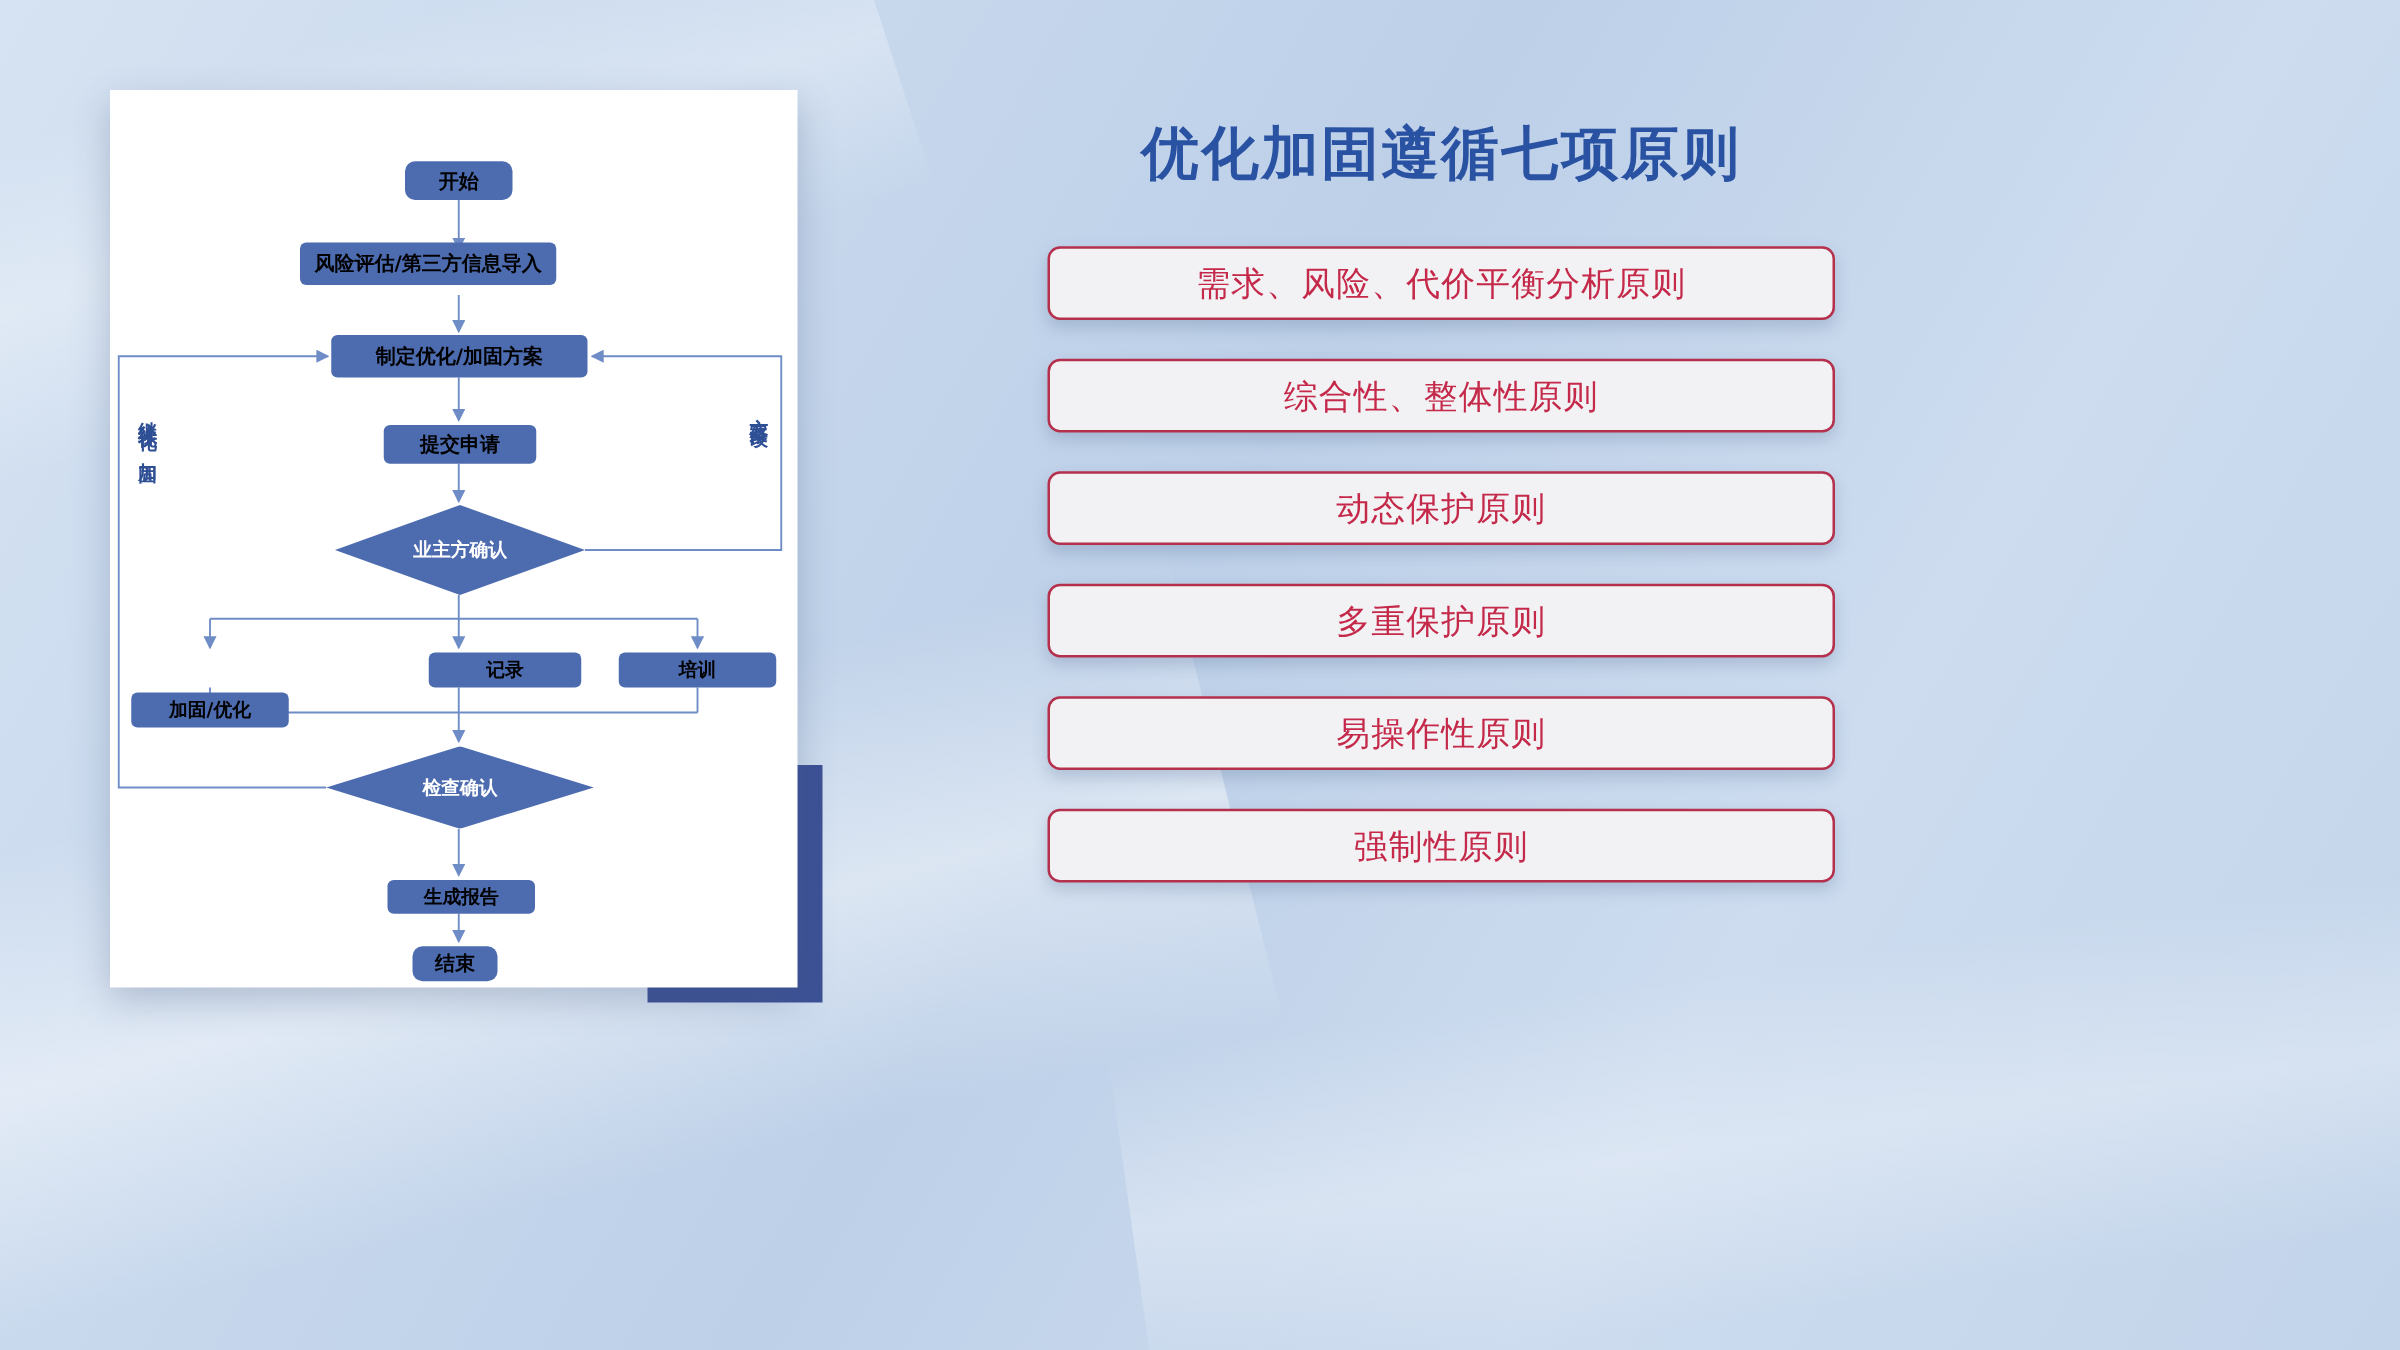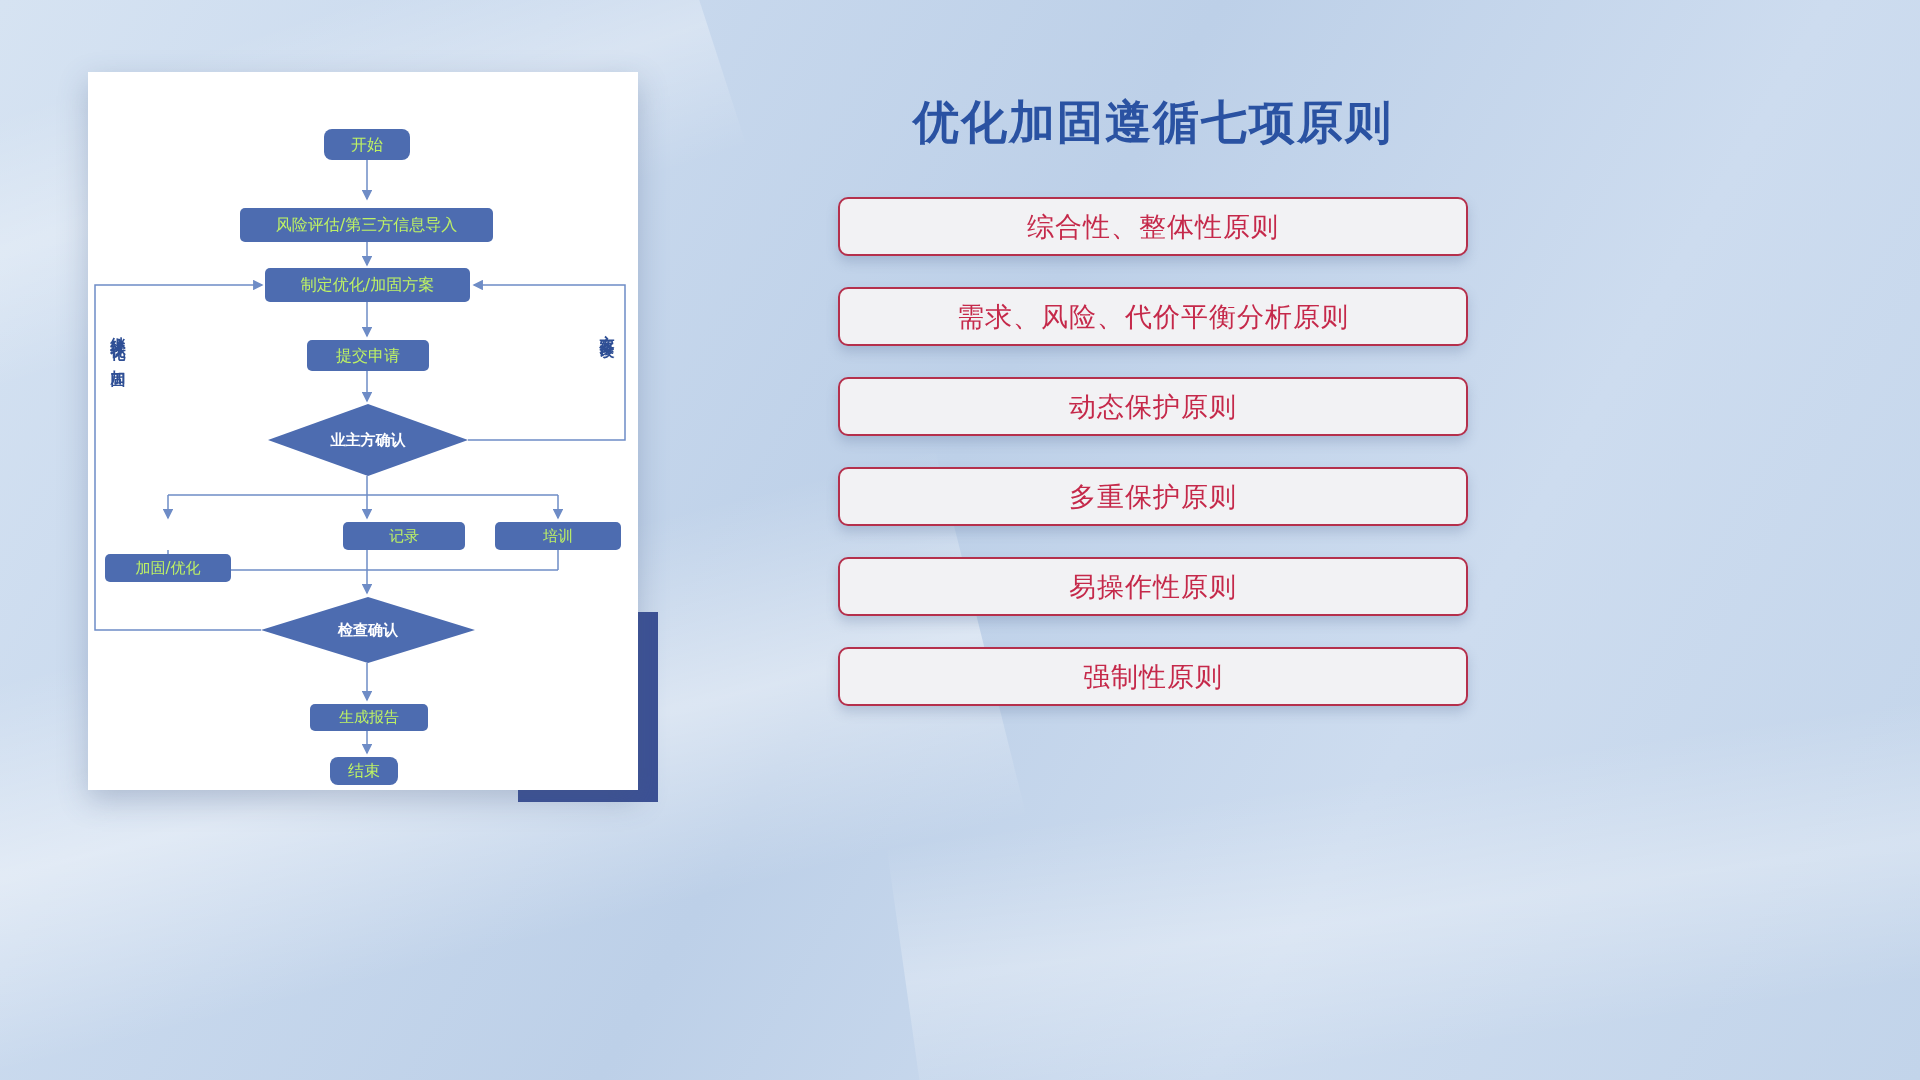--- a/index.html
+++ b/index.html
@@ -58,26 +58,26 @@
   .connectors path {
     stroke: var(--connector);
     stroke-width: 1.5;
     fill: none;
   }
   #arrowhead path { fill: var(--connector); stroke: none; }
 
   .node {
     position: absolute;
     background: var(--node-fill);
-    color: #bef264;
+    color: #000000;
     display: flex;
     align-items: center;
     justify-content: center;
     font-size: 16px;
-    font-weight: normal;
+    font-weight: bold;
     line-height: 1;
     border-radius: 5px;
     white-space: nowrap;
   }
   .node.small { font-size: 15px; }
   .diamond {
     position: absolute;
     background: var(--node-fill);
     color: #ffffff;
     display: flex;
@@ -166,21 +166,21 @@
       <path d="M470 423 V446" marker-end="url(#arrowhead)"></path>
       <path d="M279 498 V521" marker-end="url(#arrowhead)"></path>
       <path d="M279 591 V628" marker-end="url(#arrowhead)"></path>
       <path d="M279 659 V681" marker-end="url(#arrowhead)"></path>
       <path d="M173 558 H7 V213 H174" marker-end="url(#arrowhead)"></path>
       <path d="M380 368 H537 V213 H386" marker-end="url(#arrowhead)"></path>
     </svg>
 
     <div class="node" style="left:236px; top:57px; width:86px; height:31px; border-radius:8px;">开始</div>
 
-    <div class="node" style="left:152px; top:136px; width:253px; height:34px;">风险评估/第三方信息导入</div>
+    <div class="node" style="left:152px; top:122px; width:205px; height:34px;">风险评估/第三方信息导入</div>
 
     <div class="node" style="left:177px; top:196px; width:205px; height:34px;">制定优化/加固方案</div>
 
     <div class="node" style="left:219px; top:268px; width:122px; height:31px;">提交申请</div>
 
     <div class="diamond" style="left:180px; top:332px; width:200px; height:72px;">业主方确认</div>
 
     <div class="node small" style="left:17px; top:450px; width:126px; height:28px;margin-top:32px;">加固/优化</div>
 
     <div class="node small" style="left:219px; top:450px; width:122px; height:28px;margin-left:36px;">记录</div>
@@ -195,21 +195,21 @@
 
     <div class="vlabel" style="left:22px; top:253px;">继续优化/加固</div>
 
     <div class="vlabel" style="left:511px; top:250px;">方案修改</div>
 
   </div>
 
   <div class="page-title">优化加固遵循七项原则</div>
 
   <div class="principles">
+    <div class="principle">需求、风险、代价平衡分析原则</div>
     <div class="principle">综合性、整体性原则</div>
-    <div class="principle">需求、风险、代价平衡分析原则</div>
     <div class="principle">动态保护原则</div>
     <div class="principle">多重保护原则</div>
     <div class="principle">易操作性原则</div>
     <div class="principle">强制性原则</div>
   </div>
 
 </div>
 
 </body></html>

